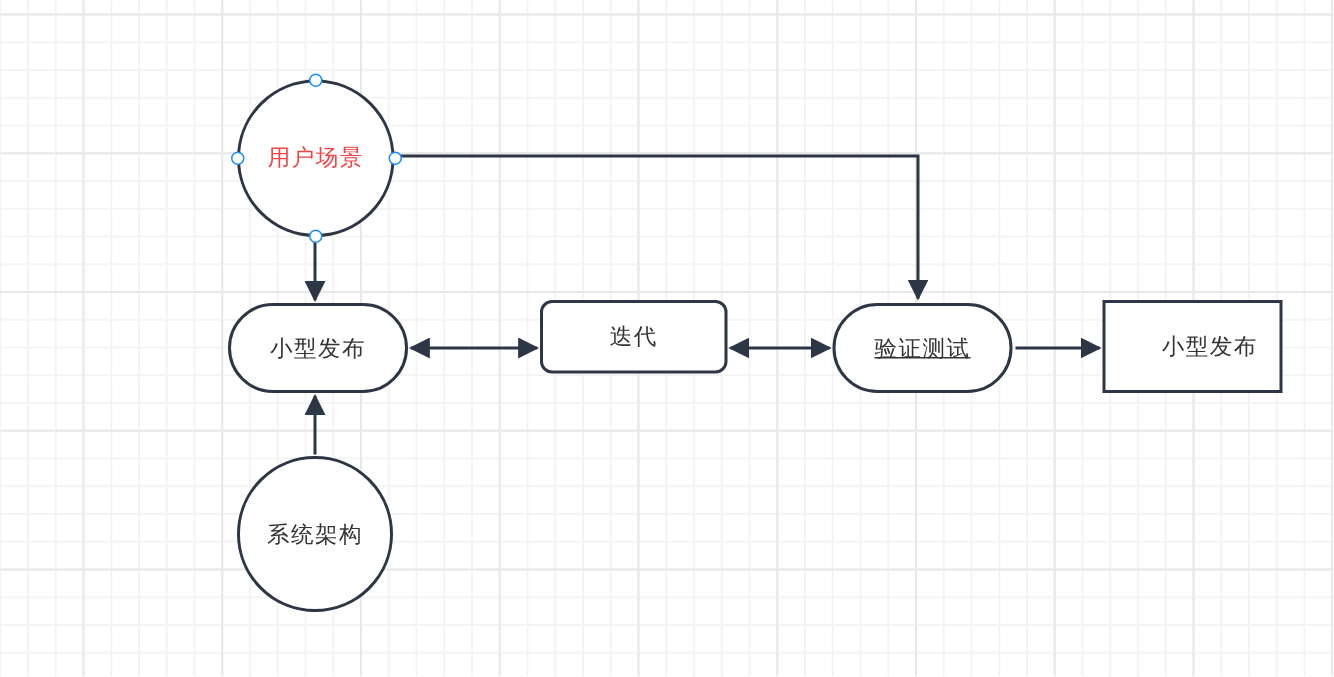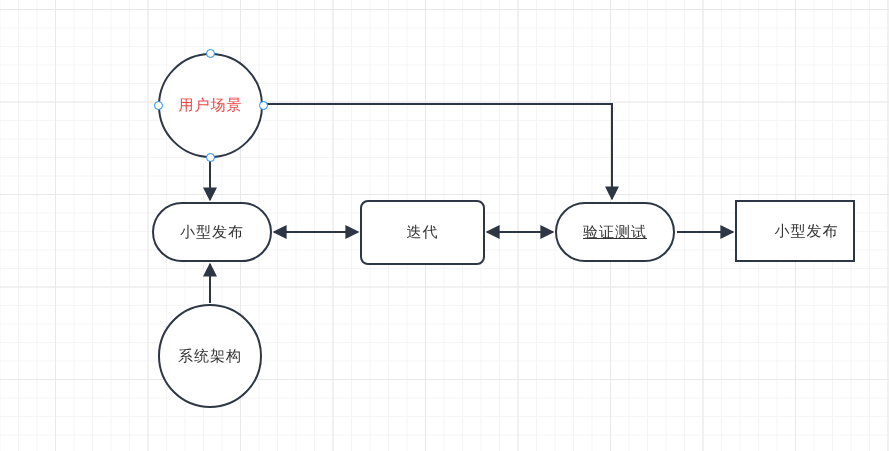--- a/index.html
+++ b/index.html
@@ -92,21 +92,21 @@
       </g>
   </svg>
 
   <div id="nodes-group">
       <div class="node circle" style="left: 158px; top: 53px; width: 105px; height: 105px; border-color: rgb(45, 54, 69); background: rgb(255, 255, 255); color: #ef4444;">
         <span class="node-label">用户场景</span>
       </div>
       <div class="node pill" style="left: 152px; top: 202px; width: 120px; height: 60px; border-color: rgb(45, 54, 69); background: rgb(255, 255, 255); color: rgb(51, 51, 51);">
         <span class="node-label">小型发布</span>
       </div>
-      <div class="node round-rect" style="left: 360px; top: 200px; width: 125px; height: 65px; border-color: rgb(45, 54, 69); background: rgb(255, 255, 255); color: rgb(51, 51, 51);">
+      <div class="node round-rect" style="left: 360px; top: 200px; width: 125px; height: 49px; border-color: rgb(45, 54, 69); background: rgb(255, 255, 255); color: rgb(51, 51, 51);">
         <span class="node-label">迭代</span>
       </div>
       <div class="node pill" style="left: 555px; top: 202px; width: 120px; height: 60px; border-color: rgb(45, 54, 69); background: rgb(255, 255, 255); color: rgb(51, 51, 51); text-decoration: underline;">
         <span class="node-label">验证测试</span>
       </div>
       <div class="node rect" style="left: 735px; top: 200px; width: 120px; height: 62px; border-color: rgb(45, 54, 69); background: rgb(255, 255, 255); color: rgb(51, 51, 51);">
         <span class="node-label">小型发布</span>
       </div>
       <div class="node circle" style="left: 158px; top: 304px; width: 104px; height: 104px; border-color: rgb(45, 54, 69); background: rgb(255, 255, 255); color: rgb(51, 51, 51); font-family: Liberation Mono, monospace;">
         <span class="node-label">系统架构</span>

